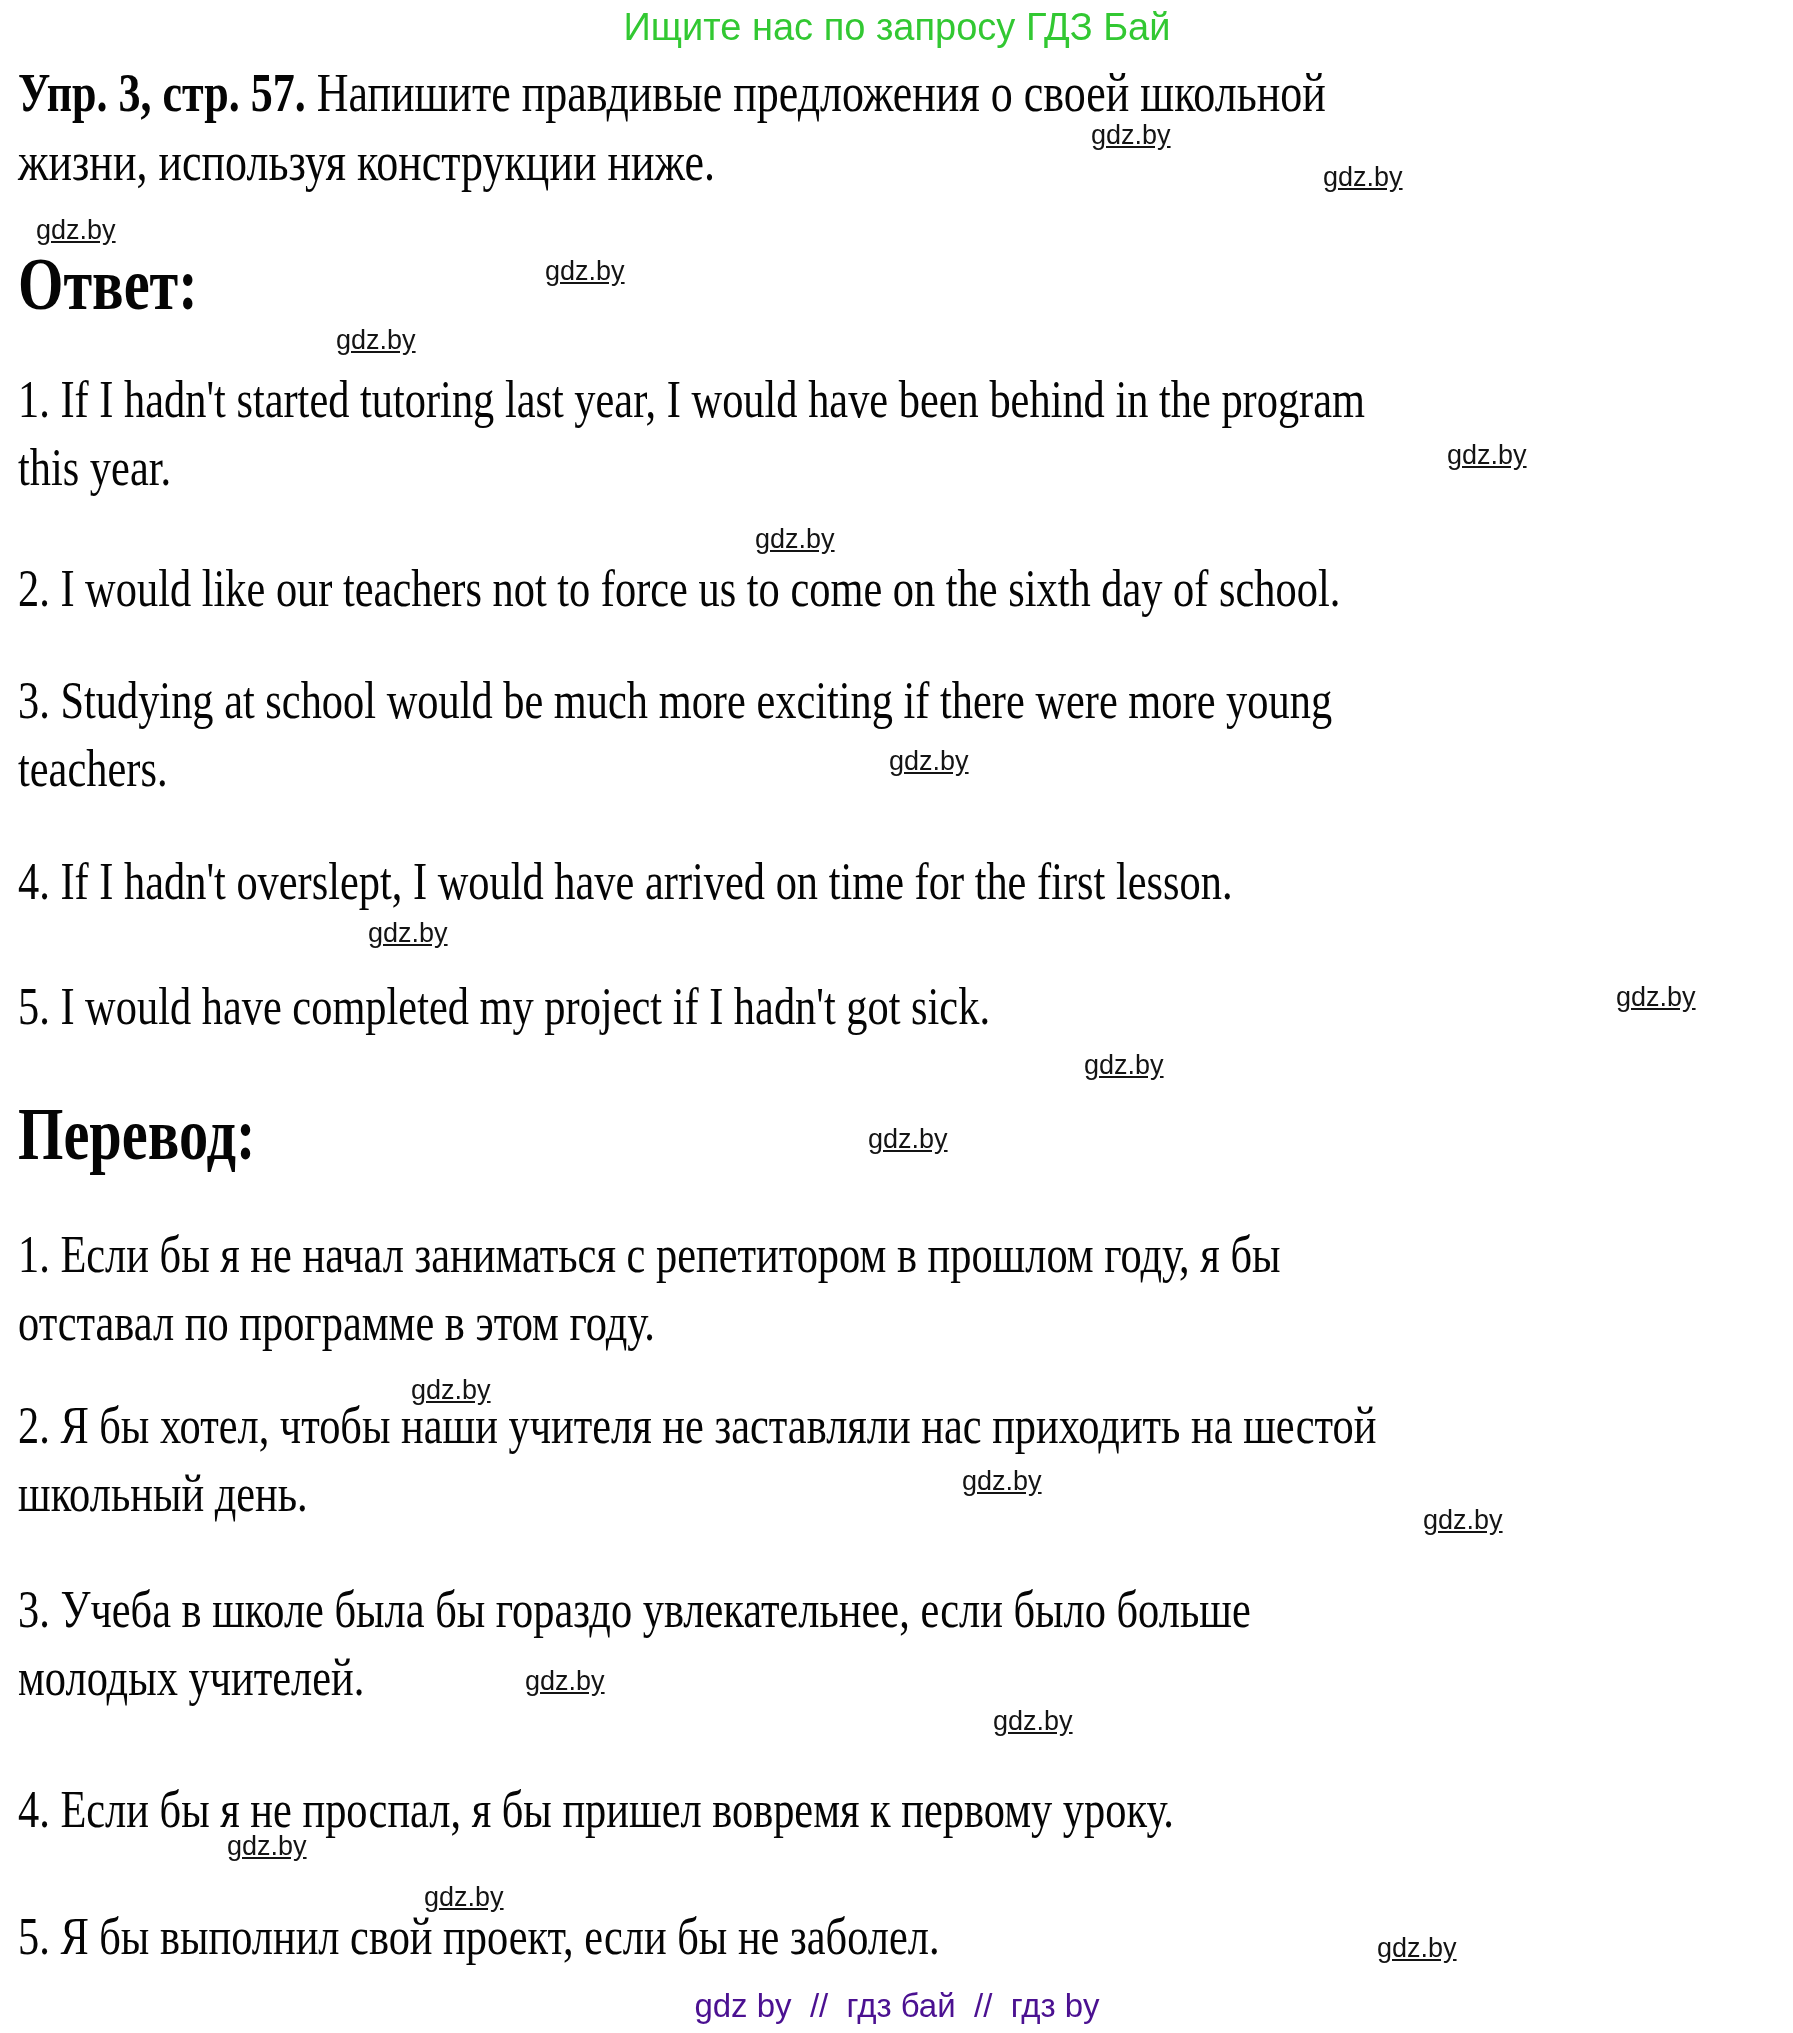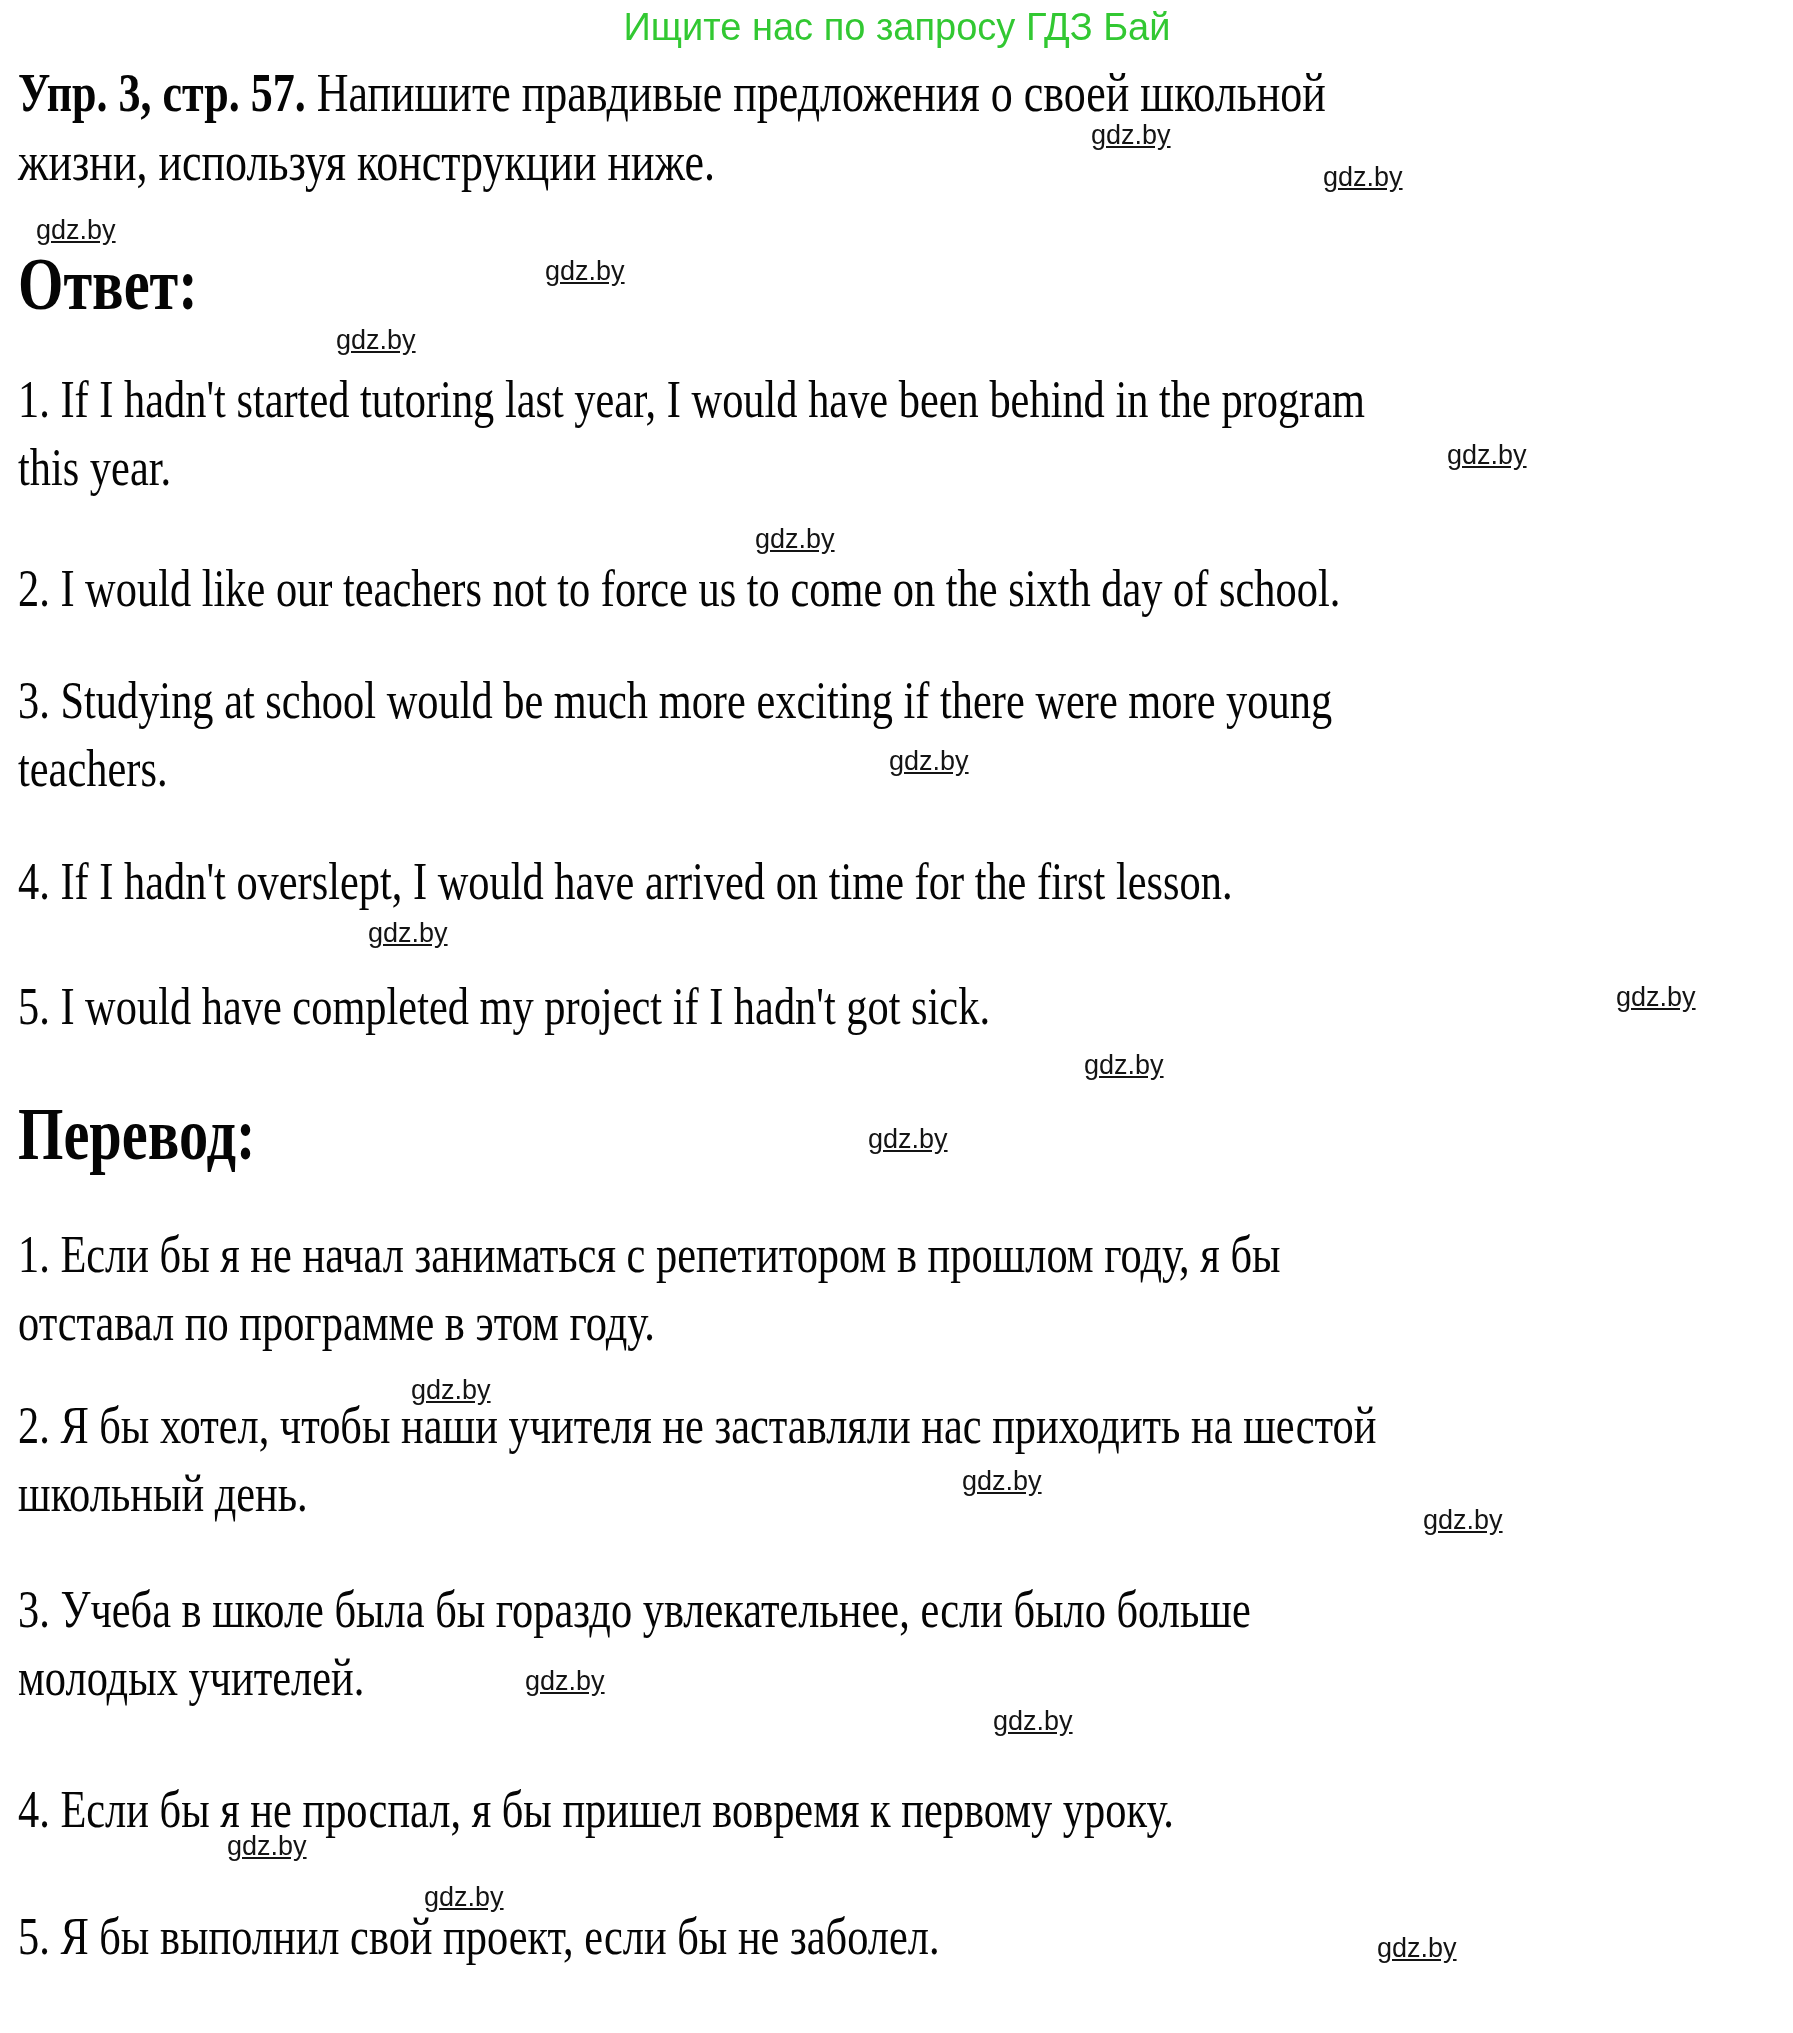--- a/index.html
+++ b/index.html
@@ -120,15 +120,16 @@
   <div class="wm" style="left:868px;top:1124px">gdz.by</div>
   <div class="wm" style="left:411px;top:1375px">gdz.by</div>
   <div class="wm" style="left:962px;top:1466px">gdz.by</div>
   <div class="wm" style="left:1423px;top:1505px">gdz.by</div>
   <div class="wm" style="left:525px;top:1666px">gdz.by</div>
   <div class="wm" style="left:993px;top:1706px">gdz.by</div>
   <div class="wm" style="left:227px;top:1831px">gdz.by</div>
   <div class="wm" style="left:424px;top:1882px">gdz.by</div>
   <div class="wm" style="left:1377px;top:1933px">gdz.by</div>
 
+  <div class="footer">gdz by  //  гдз бай  //  гдз by</div>
 
 </div>
 
 
 </body></html>

